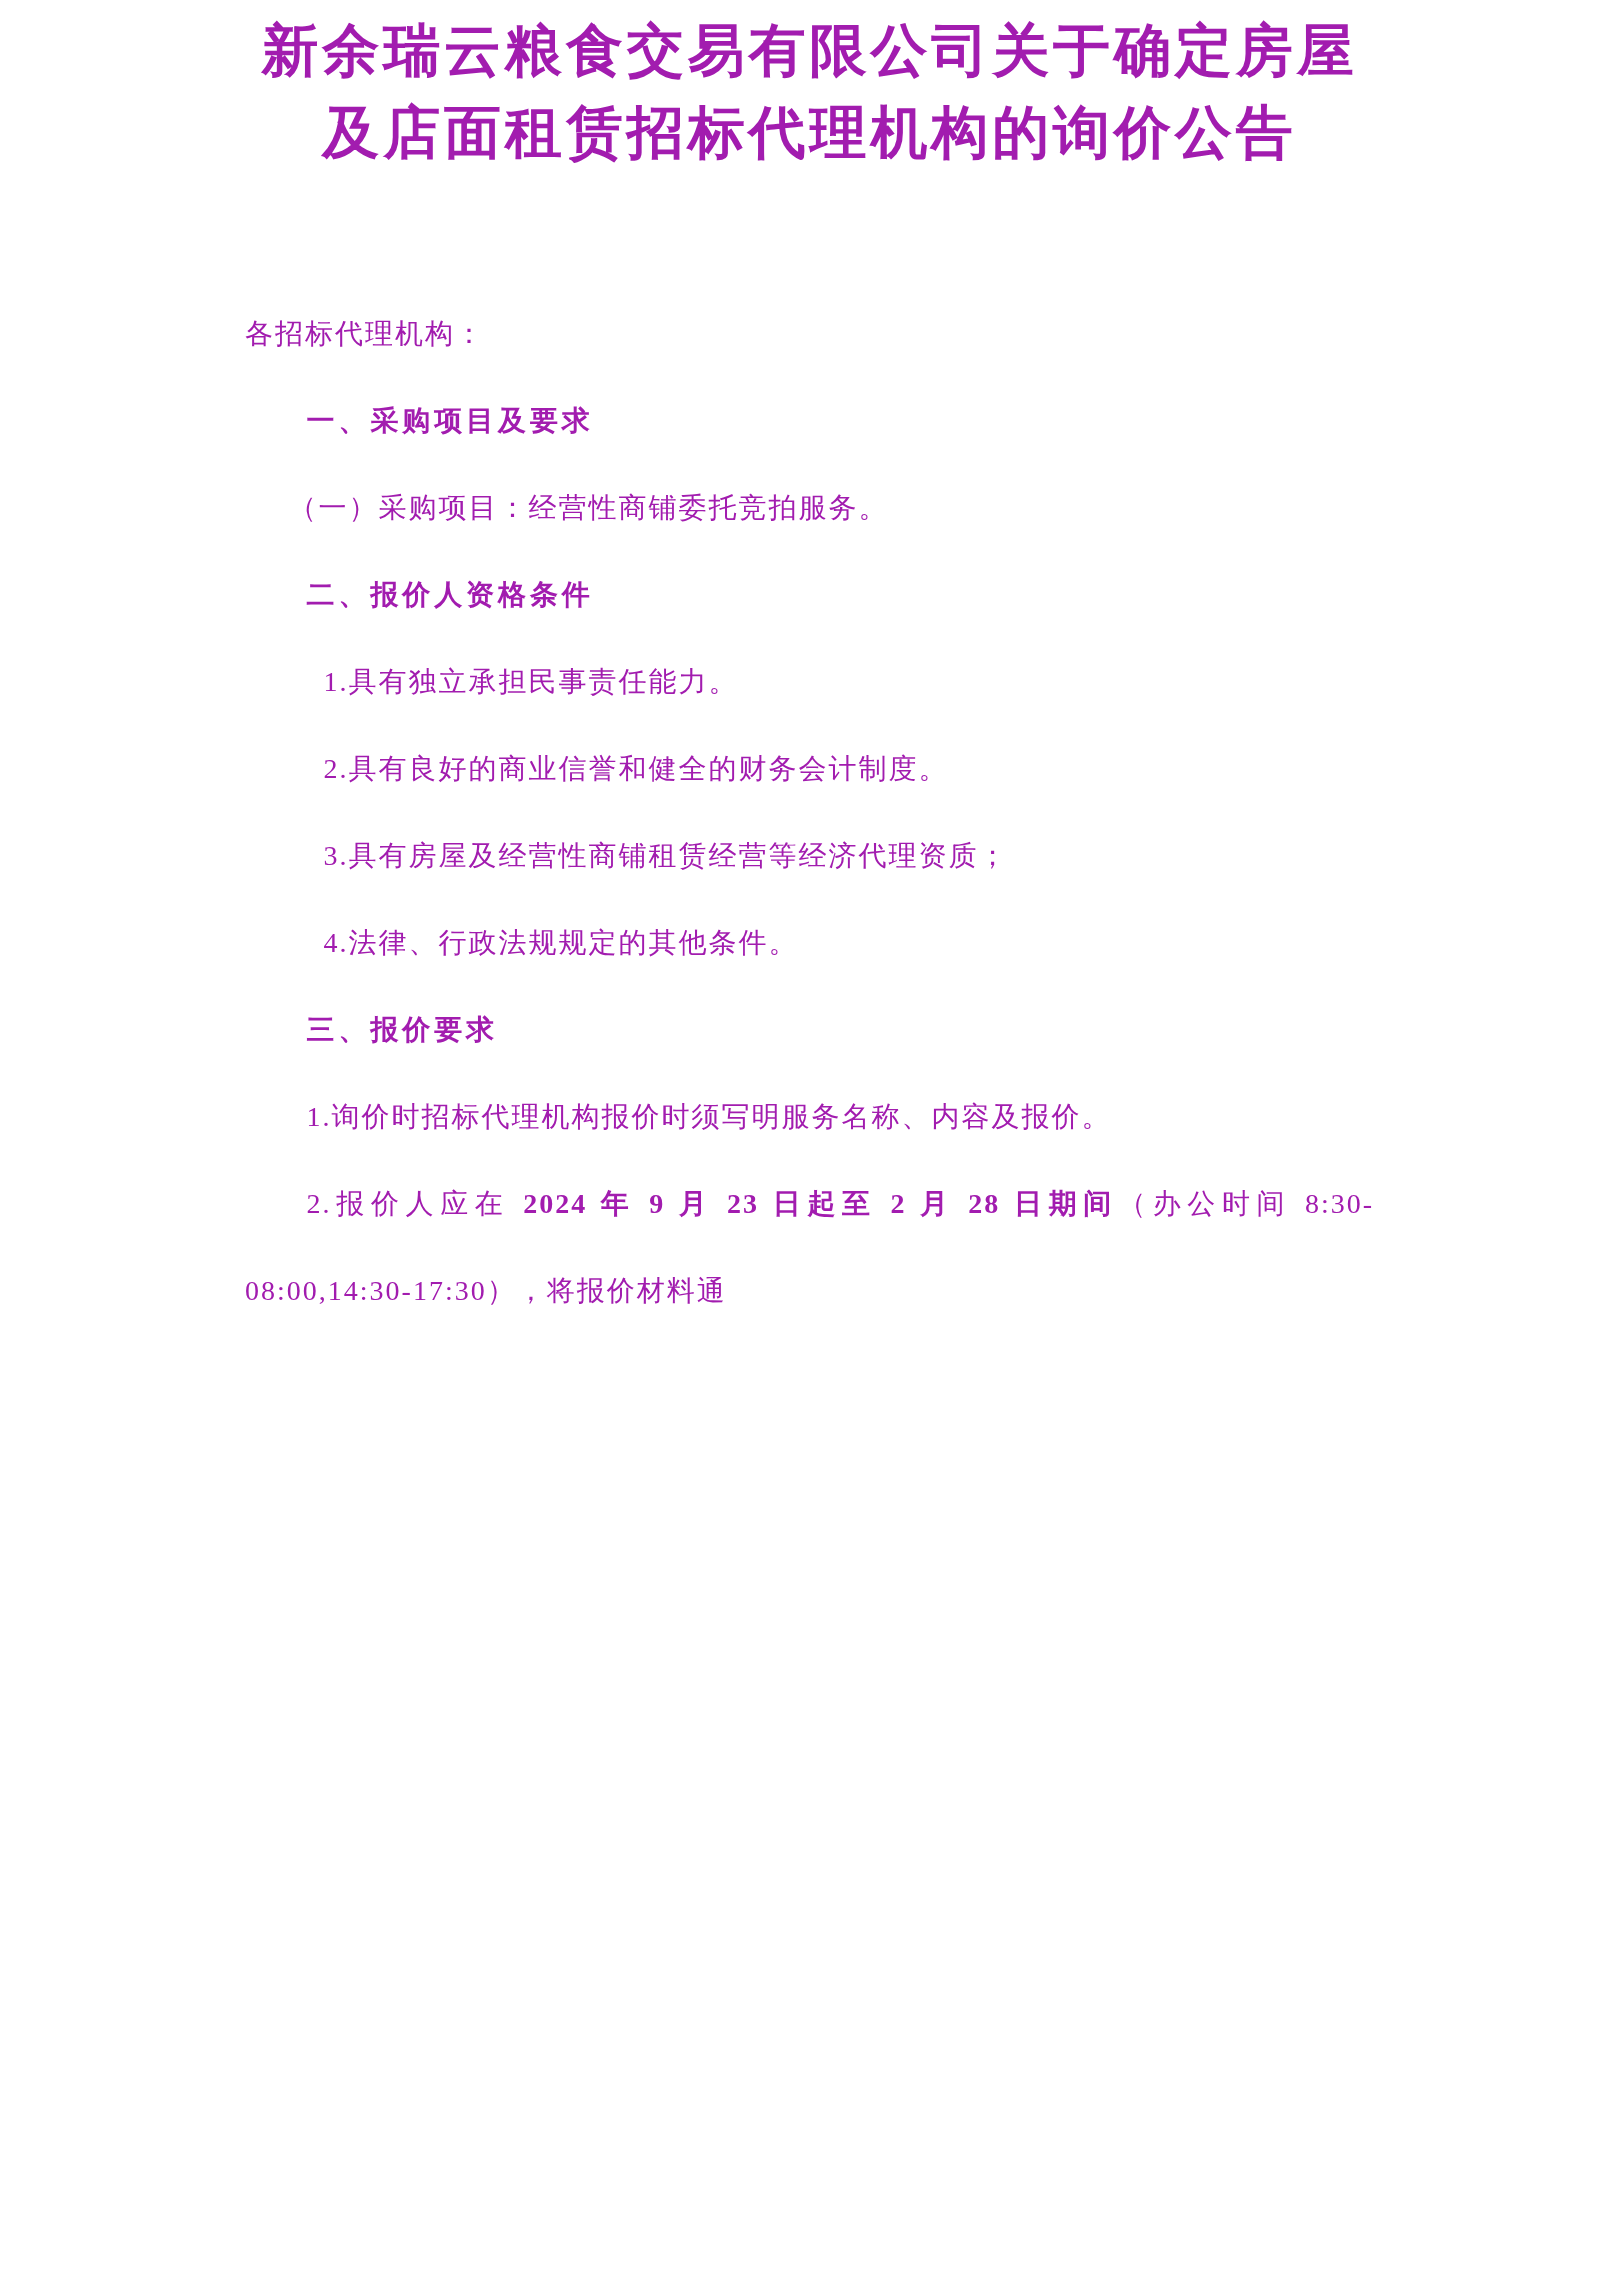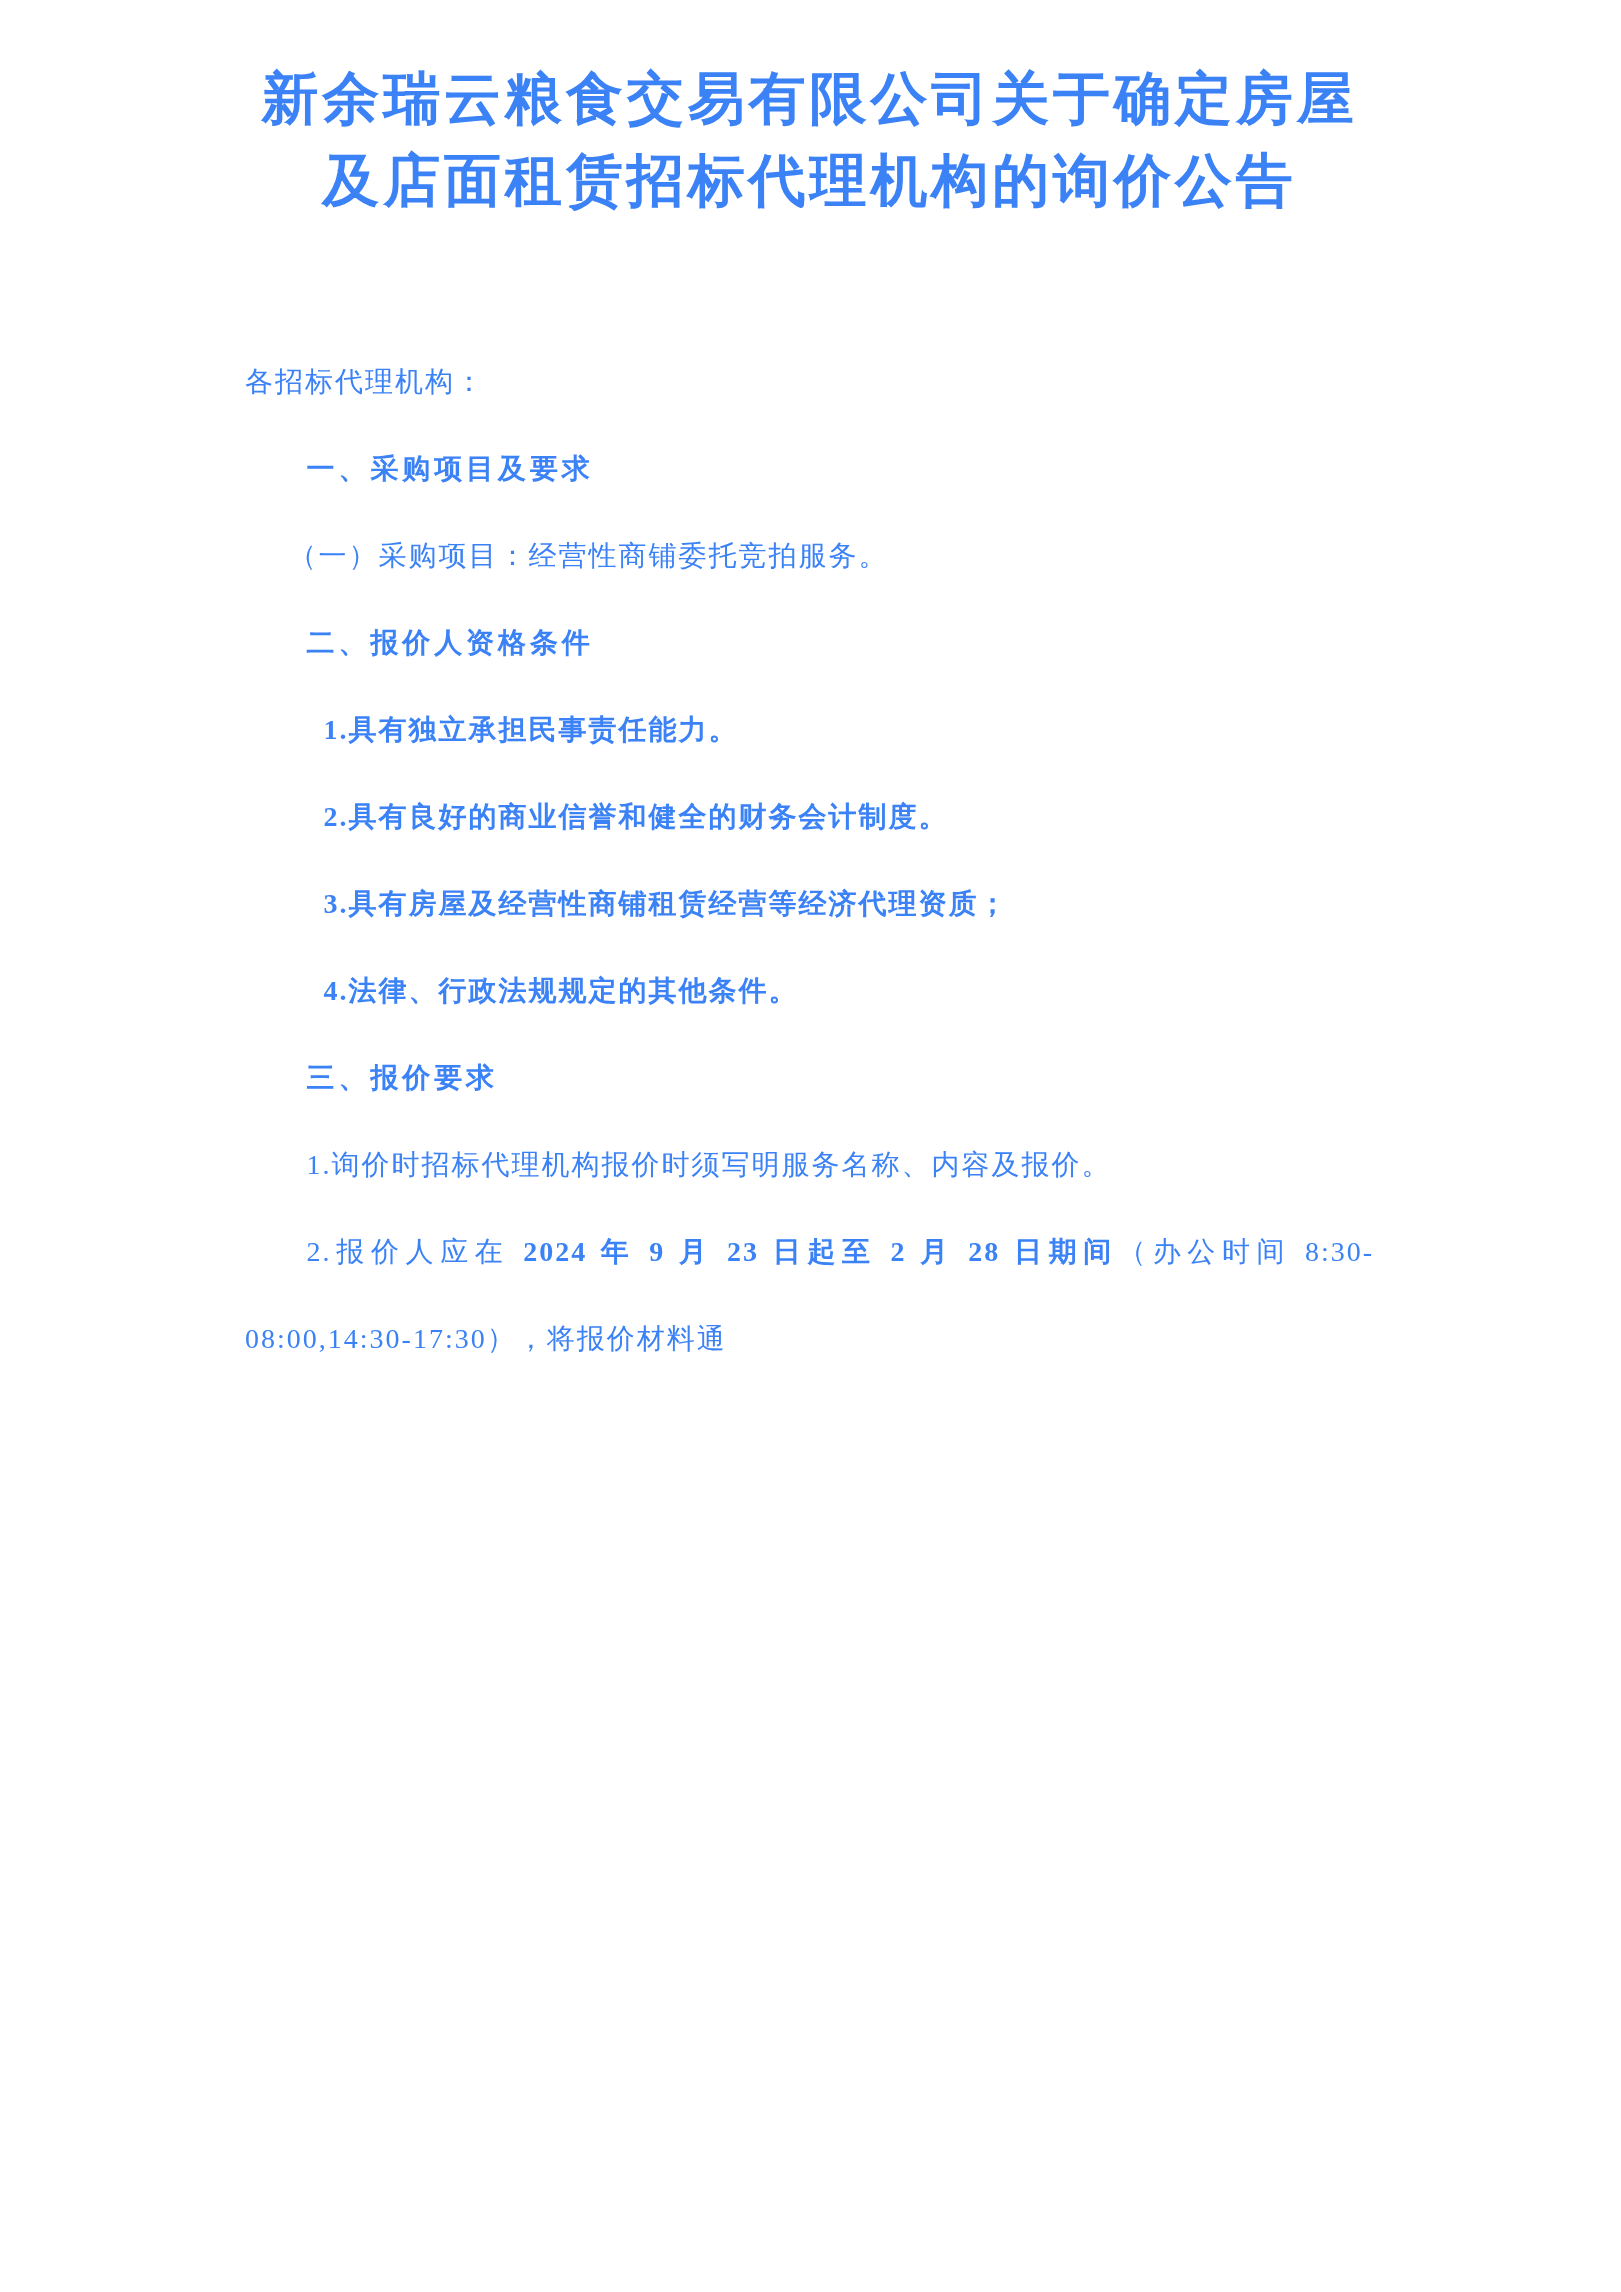--- a/index.html
+++ b/index.html
@@ -6,23 +6,22 @@
     margin: 0;
     padding: 0;
     background: #ffffff;
   }
   .page {
     position: relative;
     width: 1621px;
     height: 1831px;
     background: #ffffff;
     overflow: hidden;
-    color: #3b82f6;
+    color: #a21caf;
     font-family: "Liberation Serif", "DejaVu Serif", serif;
-    margin-top: 48px;
   }
   .content {
     position: absolute;
     left: 245px;
     top: 0;
     width: 1129px;
   }
   .doc-title {
     padding-top: 9.8px;
     text-align: center;
@@ -39,21 +38,21 @@
     margin: 0;
     font-size: 28px;
     line-height: 87px;
     letter-spacing: 2px;
     text-align: justify;
     text-justify: inter-ideograph;
   }
   p.salutation { text-indent: 0; }
   p.indent-2  { text-indent: 2.2em; }
   p.indent-paren { text-indent: 1.55em; }
-  p.indent-num { text-indent: 2.8em; font-weight: bold; }
+  p.indent-num { text-indent: 2.8em; }
   p.heading {
     font-family: "Liberation Sans", "DejaVu Sans", sans-serif;
     font-weight: bold;
     text-indent: 2.2em;
     letter-spacing: 3.9px;
   }
   .bold-date { font-weight: bold; }
 </style>
 </head>
 <body>

